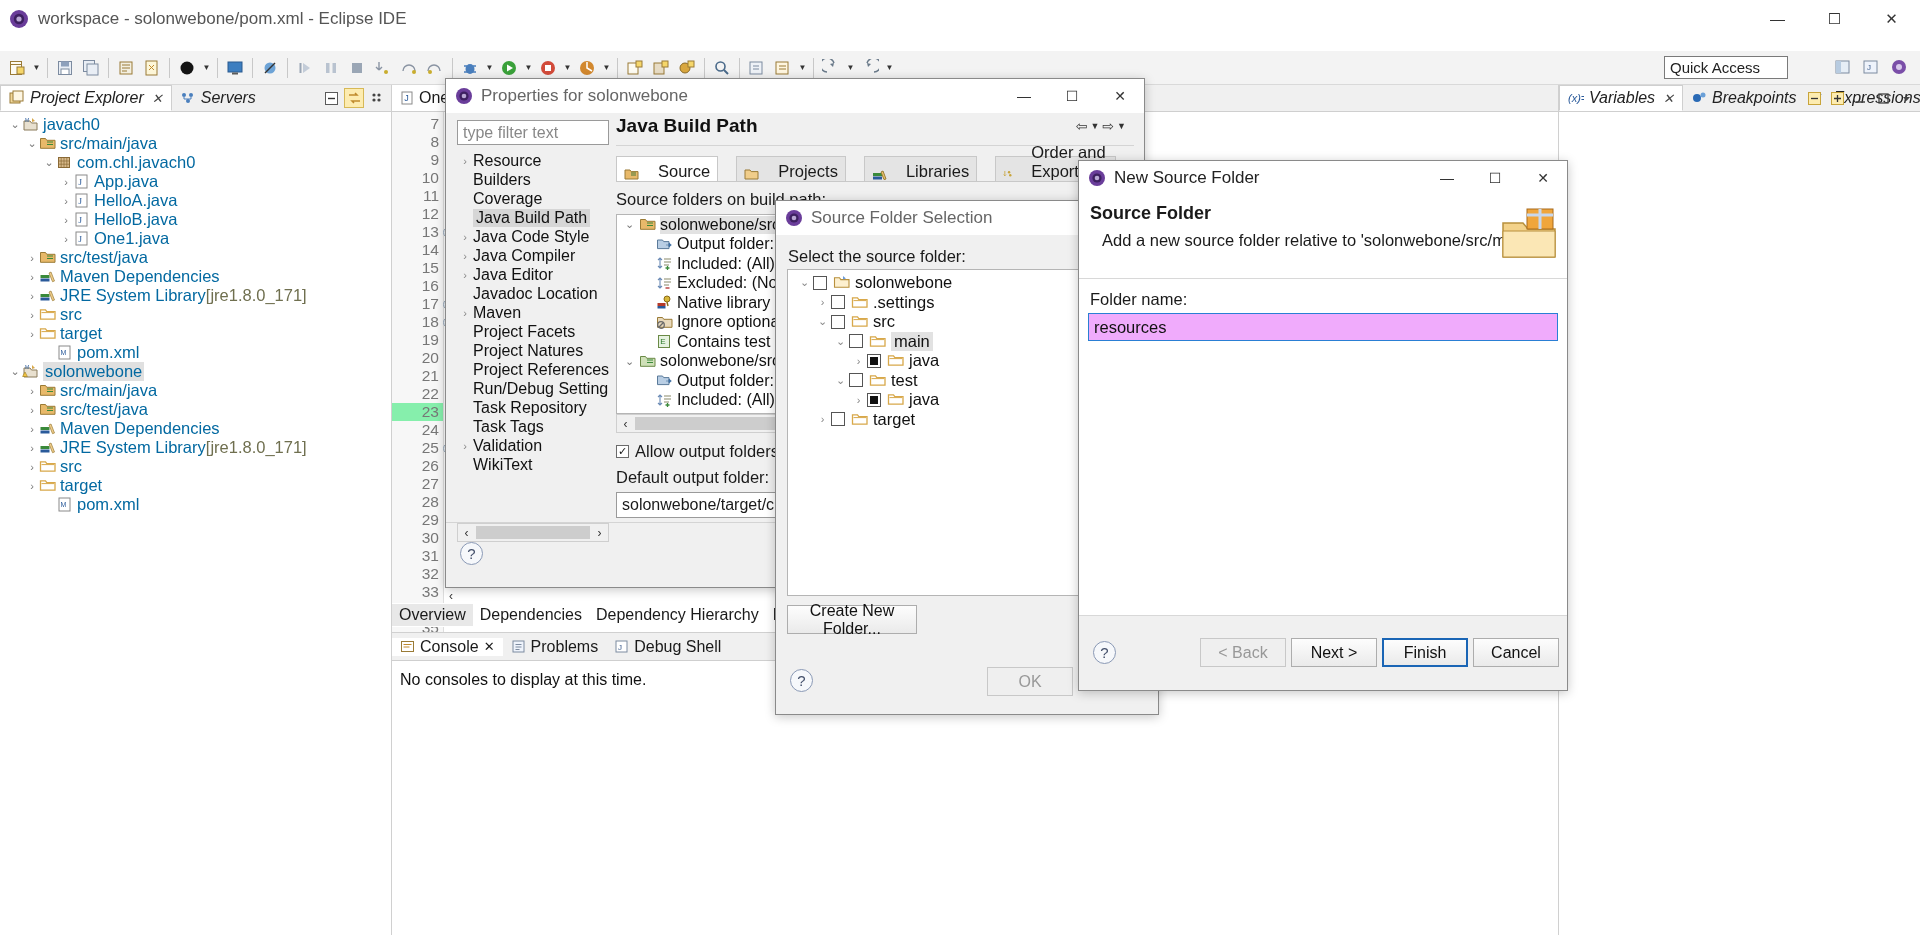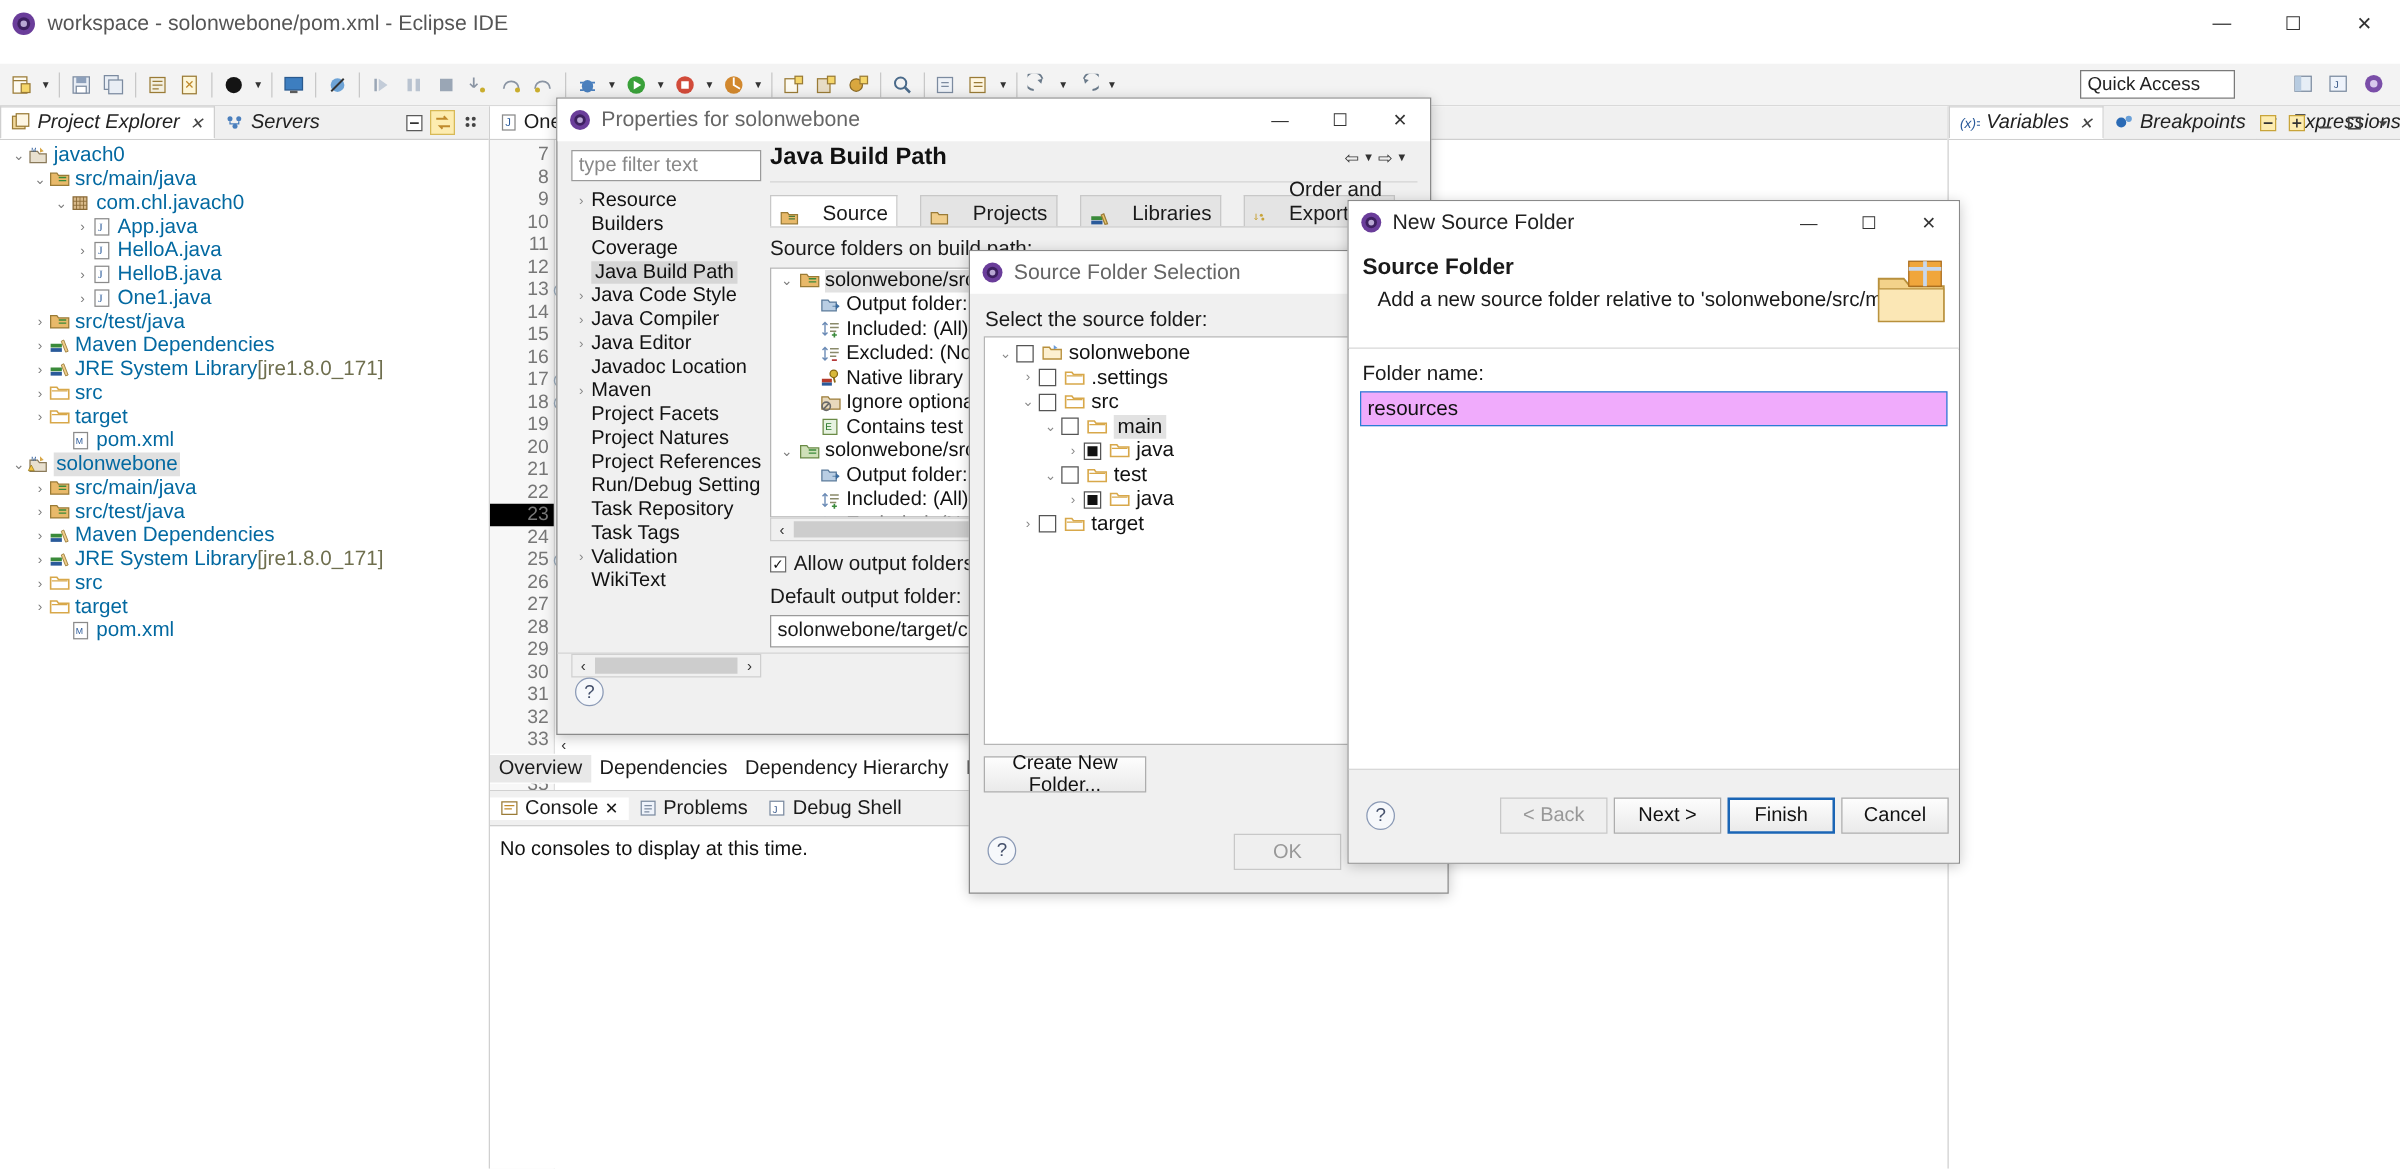--- a/index.html
+++ b/index.html
@@ -93,21 +93,21 @@
   .ed-tabbar { height: 27px; background: #f0f0f0; border-bottom: 1px solid #cfcfcf; display: flex; }
   .ed-tab { display: flex; align-items: center; gap: 5px; padding: 0 8px; font-size: 16px; background: #fff; border-right: 1px solid #cfcfcf; }
   .gutter {
     position: absolute; left: 0; top: 27px; width: 52px; bottom: 0;
     background: #f7f7f7; border-right: 1px solid #ddd;
     text-align: right; font-size: 15.5px; color: #777; padding-top: 3px;
     font-family: "Liberation Sans", sans-serif;
   }
   .gline { height: 18px; padding-right: 4px; position: relative; }
   .gline .fold { position: absolute; right: -11px; top: 4px; width: 11px; height: 11px; border-radius: 50%; border: 1px solid #9ab; color: #567; font-size: 9px; line-height: 9px; text-align: center; background: #eef3f8; }
-  .gline.cur { background: #000000; }
+  .gline.cur { background: #86efac; }
   .ed-text { position: absolute; left: 56px; top: 30px; font-size: 15.5px; color: #2a6; }
 
   
   .pom-tabs {
     position: absolute; left: 392px; top: 603px; width: 1166px; height: 24px;
     display: flex; align-items: center; font-size: 16px; background: #fff;
   }
   .pom-tab { padding: 2px 7px; }
   .pom-tab.active { background: #e8e8e8; }
 

